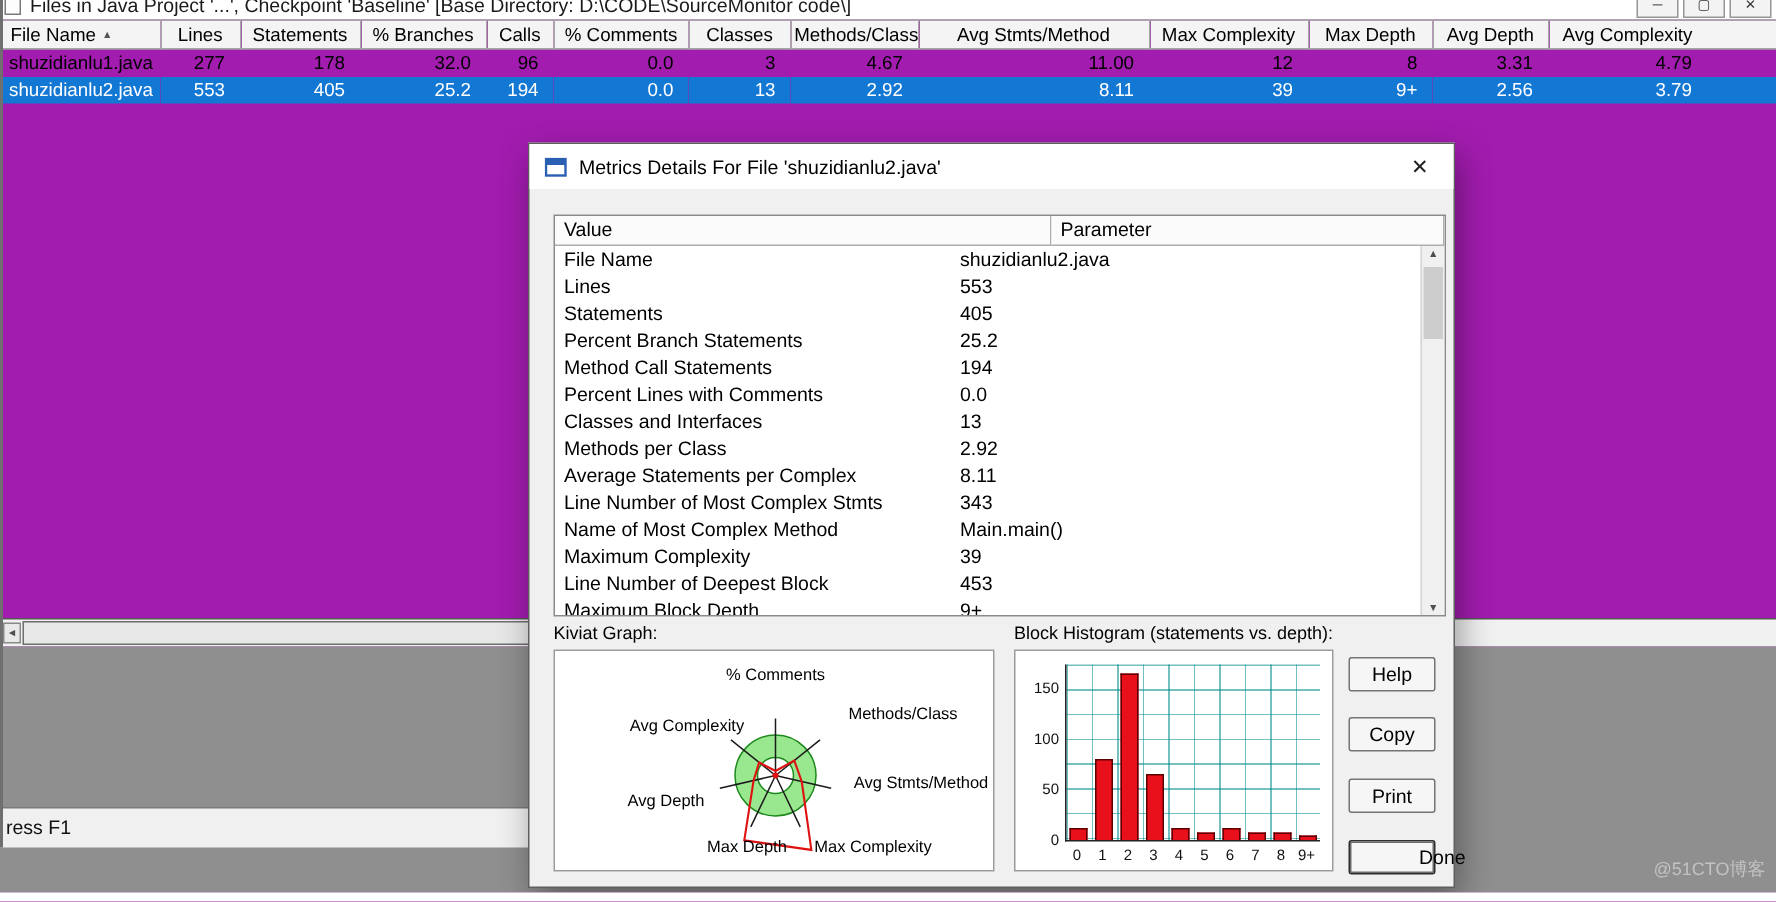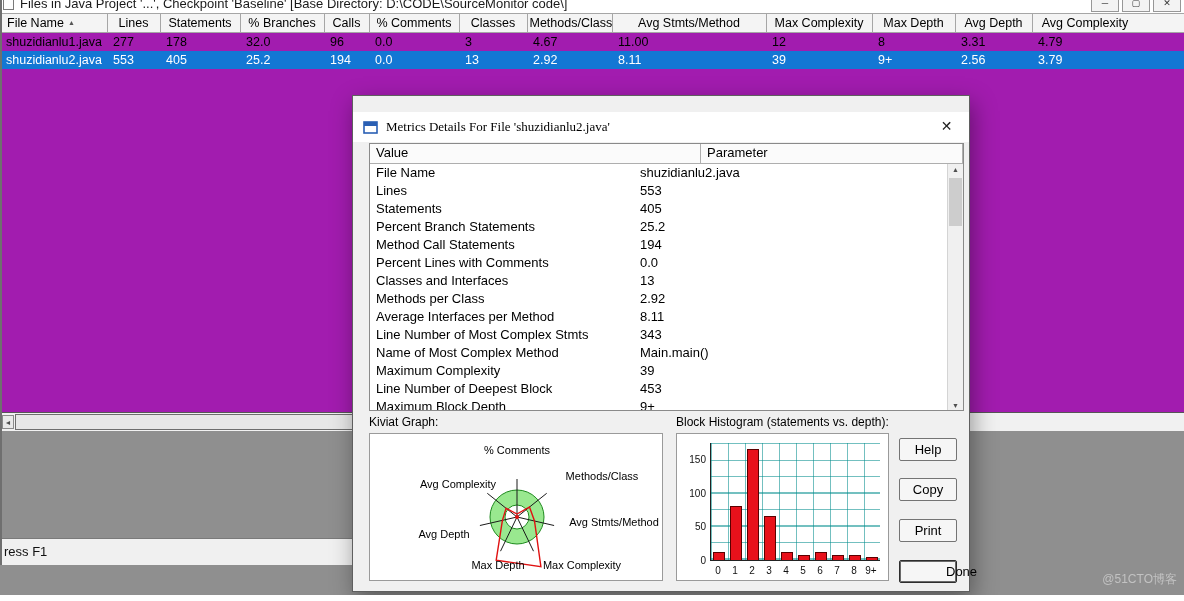--- a/index.html
+++ b/index.html
@@ -22,37 +22,37 @@
   .files-table col.c0{width:107px}.files-table col.c1{width:53px}.files-table col.c2{width:80px}
   .files-table col.c3{width:84px}.files-table col.c4{width:45px}.files-table col.c5{width:90px}
   .files-table col.c6{width:68px}.files-table col.c7{width:85px}.files-table col.c8{width:154px}
   .files-table col.c9{width:106px}.files-table col.c10{width:83px}.files-table col.c11{width:77px}
   .files-table col.c12{width:152px}
   .files-table th { height:19px; font-weight:400; background:#f4f4f4; border-top:1px solid #a6a6a6; border-bottom:1px solid #a6a6a6; border-right:1px solid #a6a6a6; padding:0 2px; white-space:nowrap; overflow:hidden; text-align:center; }
   .files-table th:first-child { text-align:left; padding-left:7px; }
   .files-table th:last-child { padding-right:48px; }
   .sort-icon { font-size:7px; color:#555; margin-left:4px; vertical-align:2px; }
   .files-table td { height:18px; padding:0 10px 0 6px; white-space:nowrap; overflow:hidden; }
-  .files-table td.num { }
+  .files-table td.num { text-align:right; }
   .files-table td:last-child { padding-right:56px; }
   .files-table tr.selected { background:#1377d4; color:#ffffff; }
 
   
   .hscroll { position:absolute; left:0; top:412px; width:1184px; height:19px; background:#f1f1f1; border-top:1px solid #565656; }
   .hs-btn { position:absolute; left:2px; top:2px; width:12px; height:14px; font-size:7px; color:#4e4e4e; text-align:center; line-height:14px; background:#e9e9e9; border:1px solid #8a8a8a; }
   .hthumb { position:absolute; left:15px; top:1px; width:357px; height:16px; background:#e7e7e7; border:1px solid #6e6e6e; }
 
   
   .mdi-bg { position:absolute; left:0; top:431px; width:1184px; height:170px; background:#8f8f8f; }
   .statusbar { position:absolute; left:0; top:538px; width:353px; height:27px; background:#f0f0f0; border-top:1px solid #7a7a7a; border-right:1px solid #7a7a7a; font-size:13px; line-height:26px; padding-left:4px; color:#111; }
   .watermark { position:absolute; right:7px; bottom:7px; font-size:12px; color:#c2c2c2; }
 
   
   .dialog { position:absolute; left:352px; top:95px; width:618px; height:497px; background:#f0f0f0; border:1px solid #5f5f5f; box-shadow:3px 8px 22px rgba(0,0,0,.38); }
-  .dlg-titlebar { position:absolute; left:0; top:16px; width:100%; height:30px; background:#ffffff; display:flex; align-items:center;font-family:Liberation Serif, serif; }
+  .dlg-titlebar { position:absolute; left:0; top:0; width:100%; height:30px; background:#ffffff; display:flex; align-items:center; }
   .dlg-icon { margin-left:10px; display:inline-flex; }
   .dlg-title { margin-left:8px; font-size:13px; color:#000; }
   .dlg-close { position:absolute; right:0; top:0; width:45px; height:30px; text-align:center; line-height:30px; font-size:14px; color:#222; }
 
   .mtable { position:absolute; left:16px; top:47px; width:595px; height:268px; background:#fff; border:1px solid #8a8a8a; overflow:hidden; font-size:13px; color:#000; }
   .mhead { display:flex; height:20px; }
   .mth { background:#fbfbfb; border-right:1px solid #aeaeae; border-bottom:1px solid #aeaeae; padding:1px 6px; white-space:nowrap; }
   .mth.param { width:262px; }
   .mth.value { flex:1; }
   .mrow { display:flex; height:18px; line-height:18px; }
@@ -215,21 +215,21 @@
           </div>
           <div class="mrow">
             <div class="mparam">Classes and Interfaces</div>
             <div class="mvalue">13</div>
           </div>
           <div class="mrow">
             <div class="mparam">Methods per Class</div>
             <div class="mvalue">2.92</div>
           </div>
           <div class="mrow">
-            <div class="mparam">Average Interfaces per Method</div>
+            <div class="mparam">Average Statements per Complex</div>
             <div class="mvalue">8.11</div>
           </div>
           <div class="mrow">
             <div class="mparam">Line Number of Most Complex Stmts</div>
             <div class="mvalue">343</div>
           </div>
           <div class="mrow">
             <div class="mparam">Name of Most Complex Method</div>
             <div class="mvalue">Main.main()</div>
           </div>

